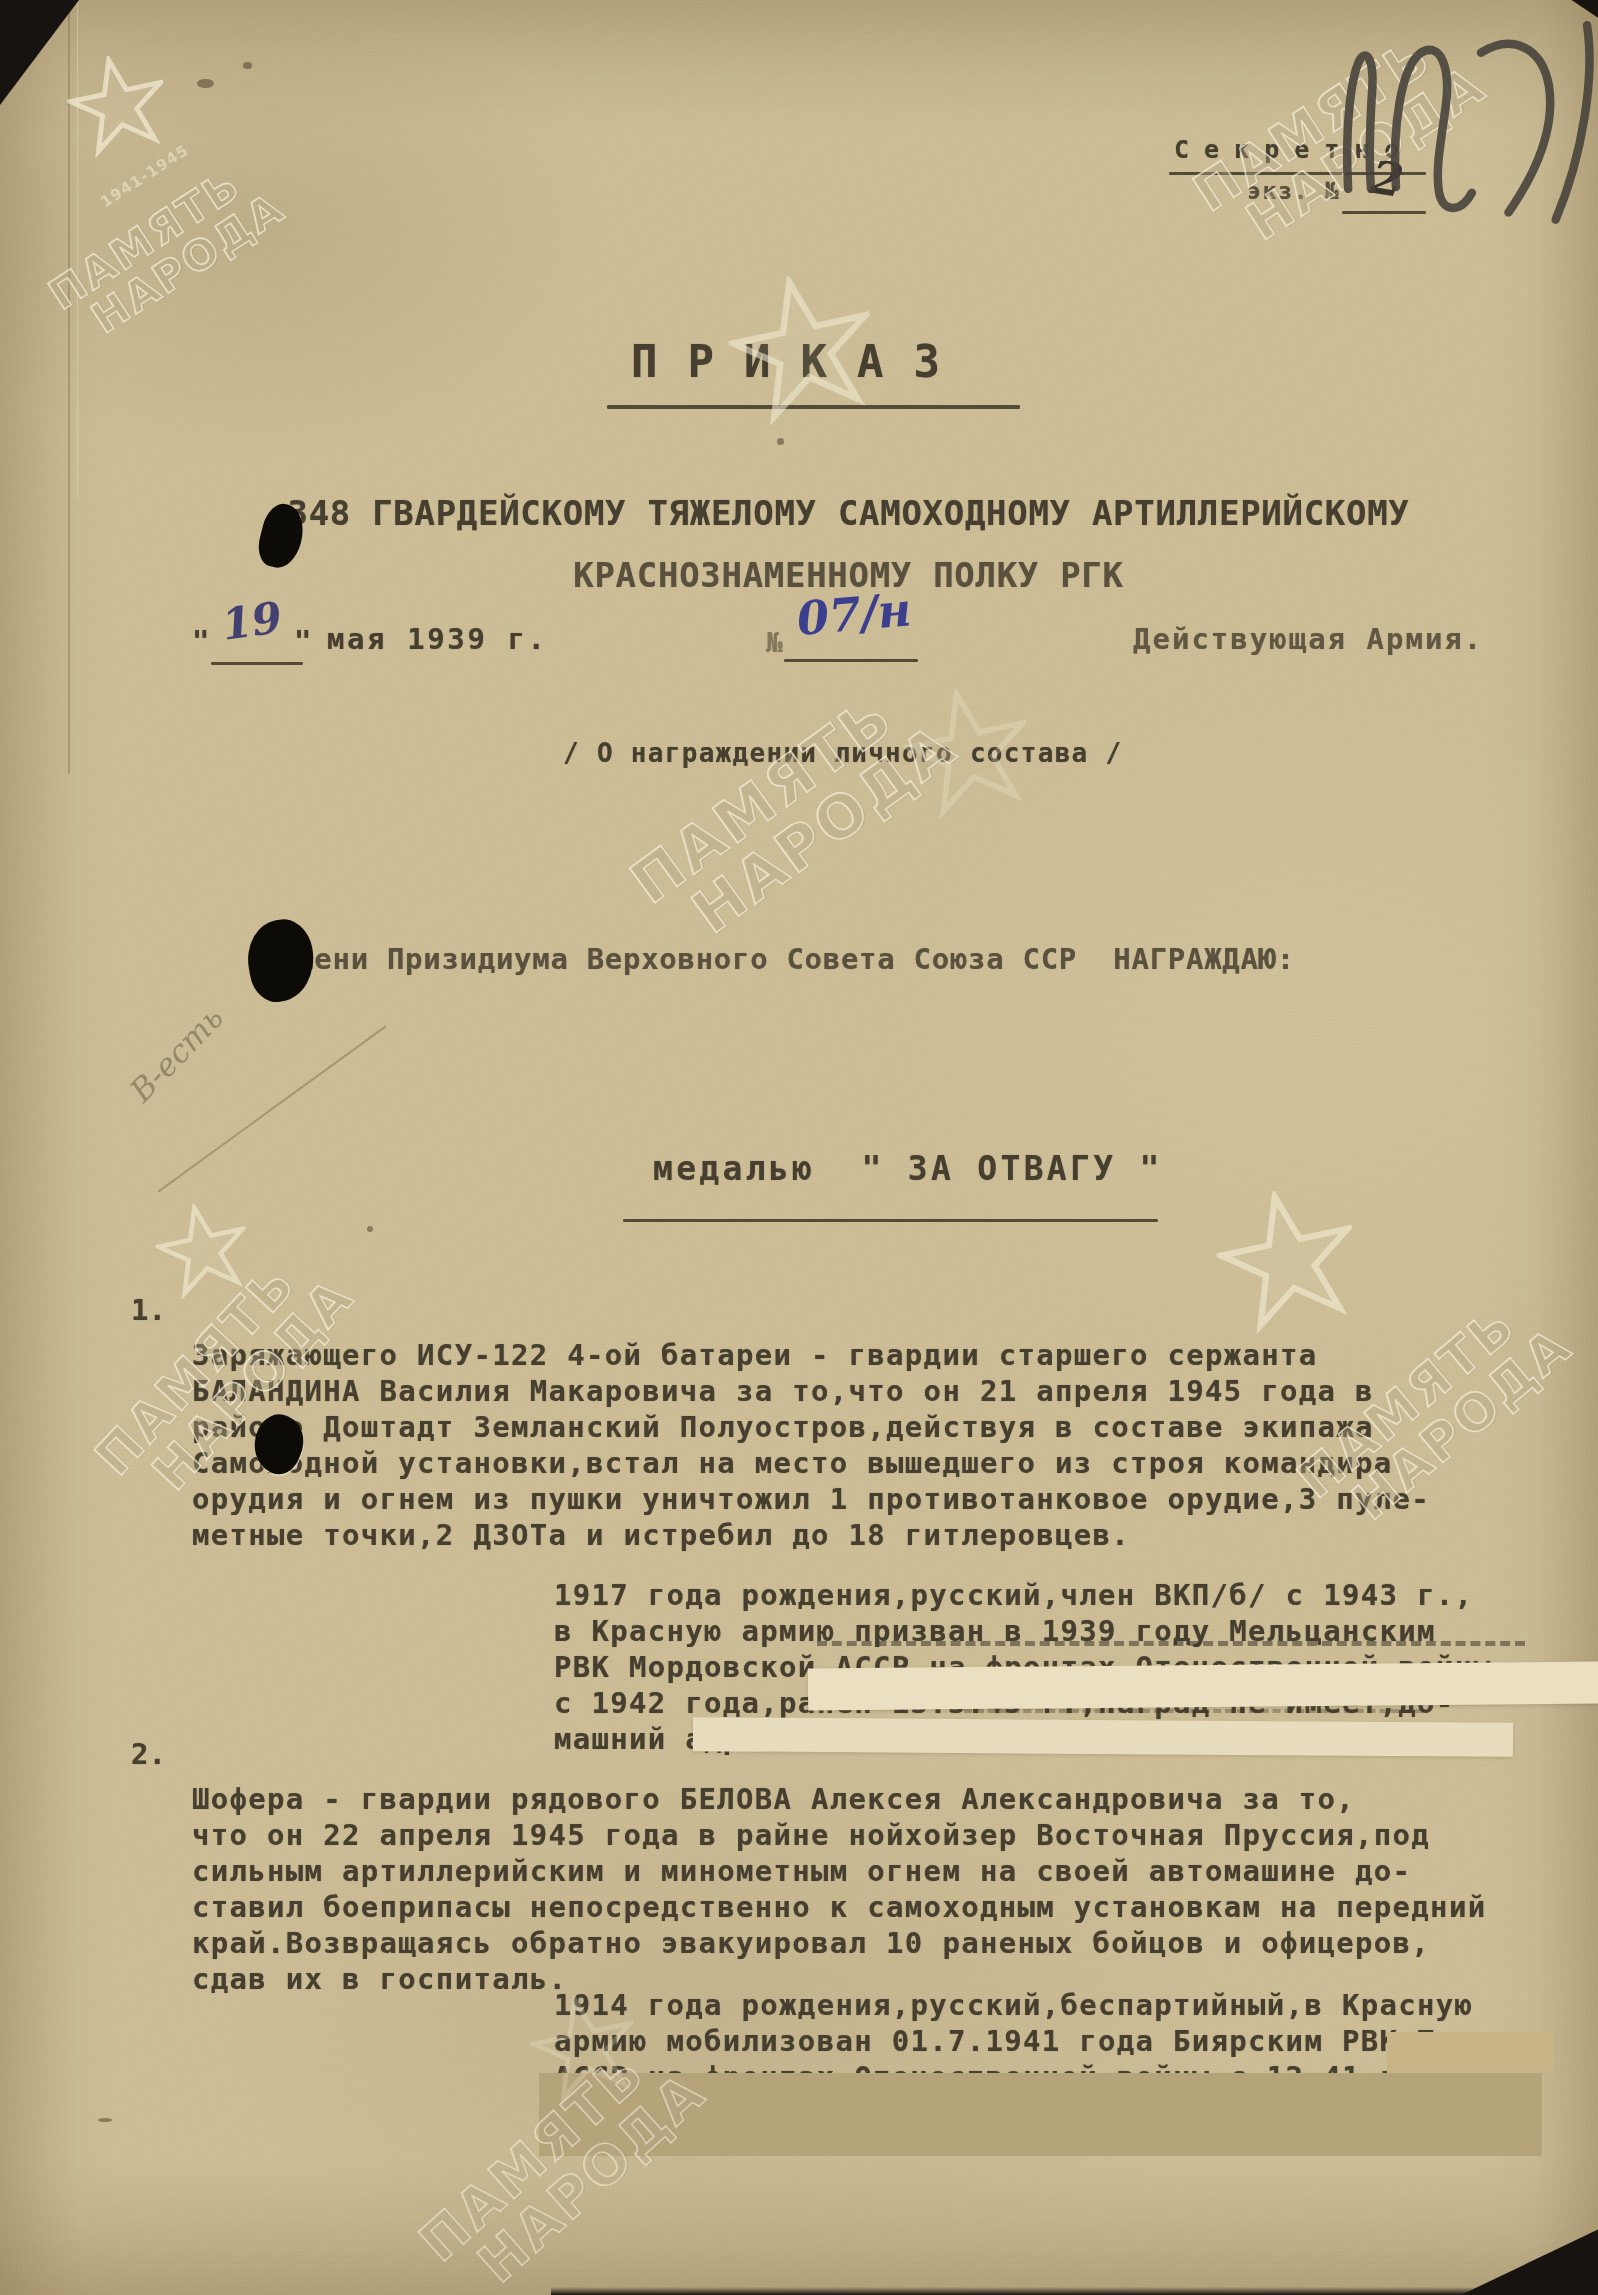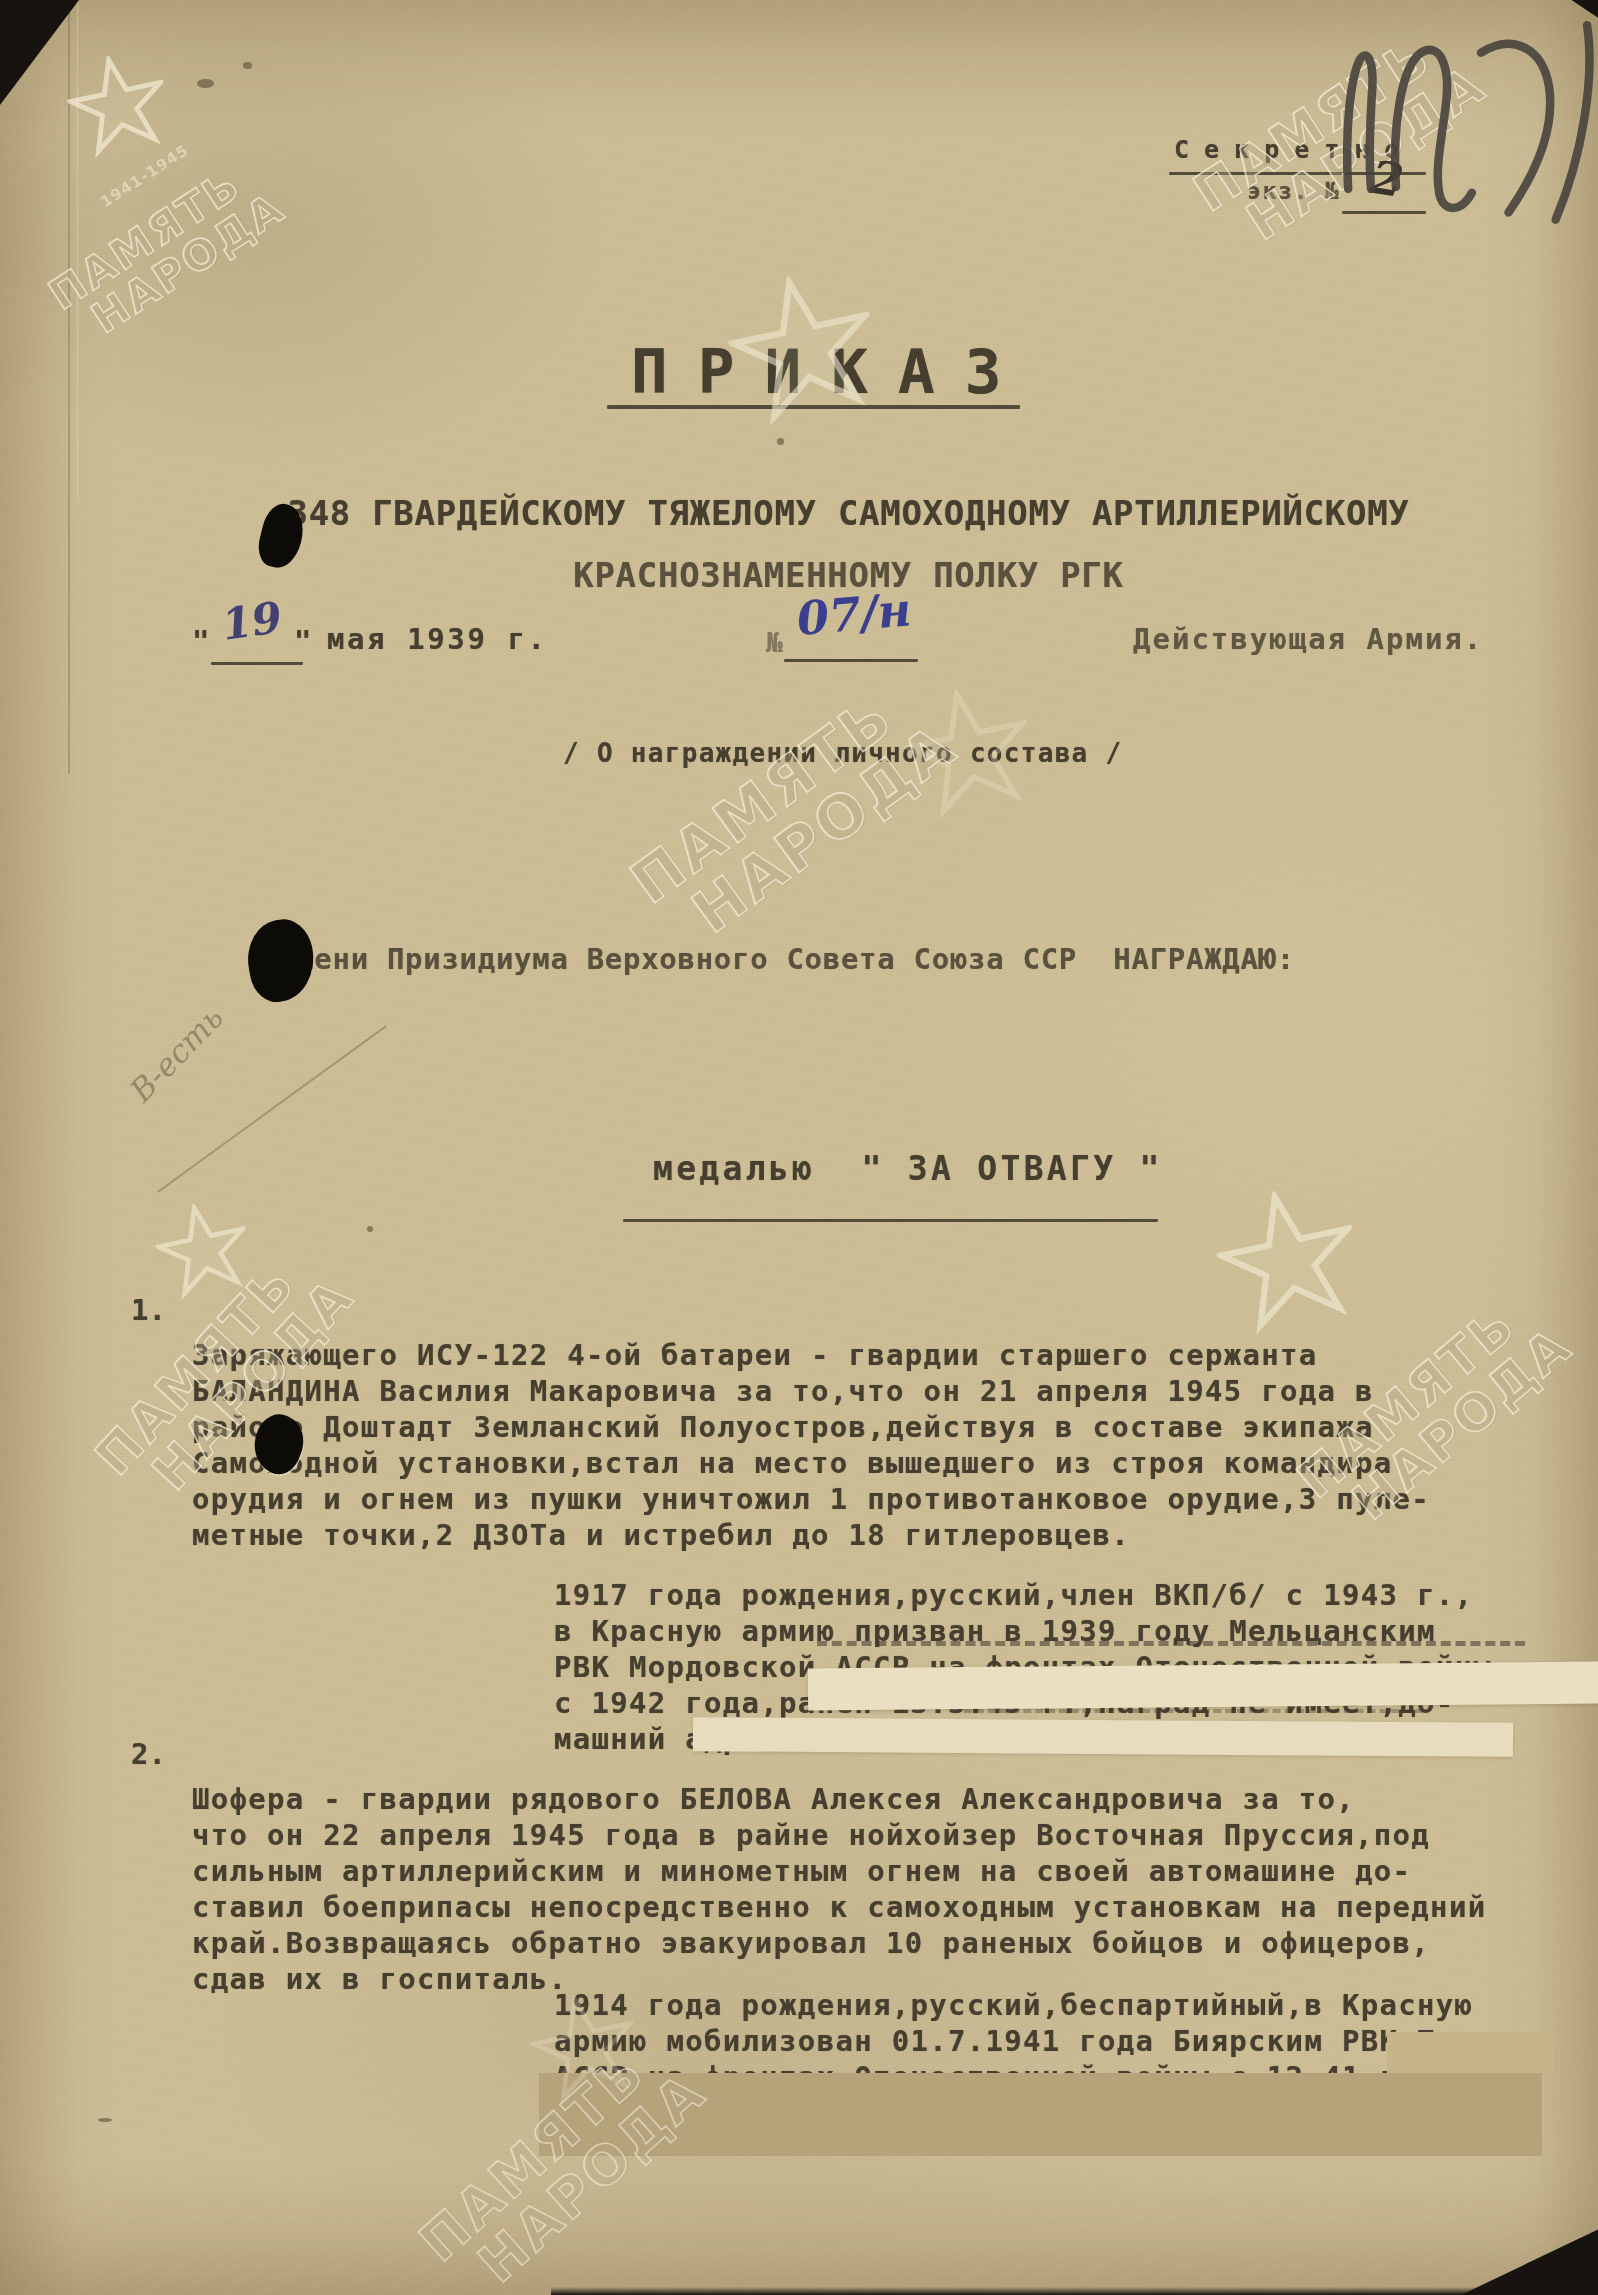--- a/index.html
+++ b/index.html
@@ -144,21 +144,21 @@
 
   <svg class="scribble" style="left:1312px;top:19.7px;" width="287" height="216" viewBox="0 0 438 330">
     <g fill="none" stroke="#45413a" stroke-width="13" stroke-linecap="round" opacity="0.88">
       <path d="M 55 258 C 50 170 58 92 72 62 C 82 44 94 58 92 102 C 88 162 86 212 90 258"></path>
       <path d="M 128 255 C 122 162 136 72 166 50 C 196 32 212 72 204 132 C 196 192 188 228 194 264 C 200 296 228 294 244 264"></path>
       <path d="M 258 50 C 306 20 352 42 362 102 C 372 172 336 242 300 294"></path>
       <path d="M 420 8 C 432 85 414 205 372 305"></path>
     </g>
   </svg>
 
-  <div class="t" style="left:631px;top:336px;font-size:61px;letter-spacing:30px;">ПРИКАЗ</div>
+  <div class="t" style="left:631px;top:336px;font-size:44px;letter-spacing:30px;">ПРИКАЗ</div>
   <div class="rule" style="left:607px;top:405px;width:413px;height:3.9px;"></div>
 
   <div class="t" style="left:0;top:493px;width:1599px;text-align:center;font-size:34px;letter-spacing:0.7px;transform:translateX(49px);">348 ГВАРДЕЙСКОМУ ТЯЖЕЛОМУ САМОХОДНОМУ АРТИЛЛЕРИЙСКОМУ</div>
   <div class="t" style="left:0;top:555px;width:1599px;text-align:center;font-size:34px;letter-spacing:0.7px;transform:translateX(49px);opacity:.85;">КРАСНОЗНАМЕННОМУ ПОЛКУ РГК</div>
 
   <div class="t" style="left:192px;top:624px;font-size:29px;">"</div>
   <div class="hand" style="left:222px;top:596px;font-size:43px;color:#434072;transform:rotate(-8deg);font-weight:bold;">19</div>
   <div class="t" style="left:294px;top:624px;font-size:29px;">"</div>
   <div class="rule" style="left:211px;top:662px;width:92px;height:3.3px;"></div>
   <div class="t" style="left:327px;top:622px;font-size:29px;letter-spacing:2.6px;">мая 1939 г.</div>

